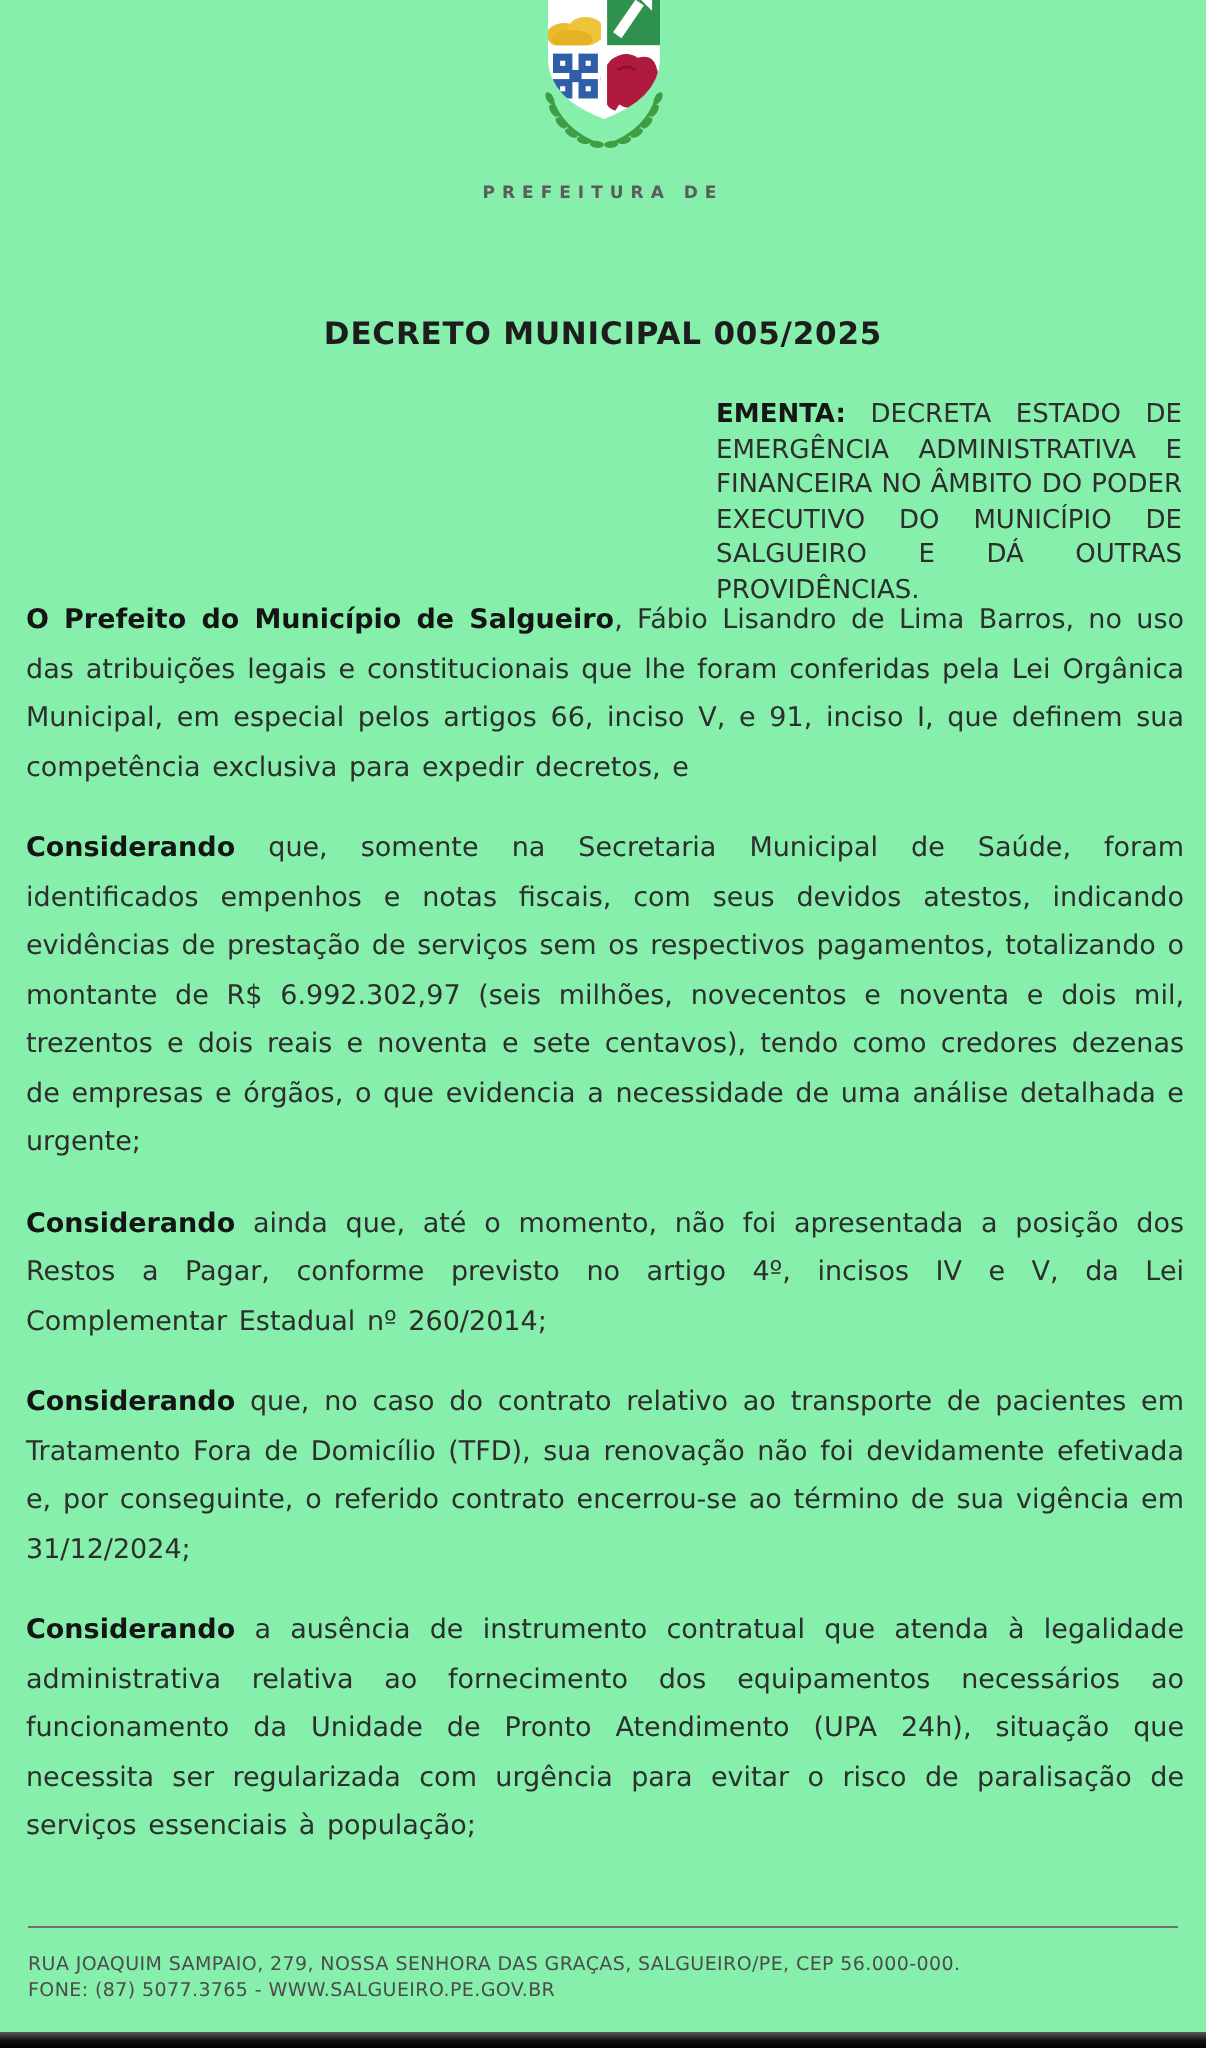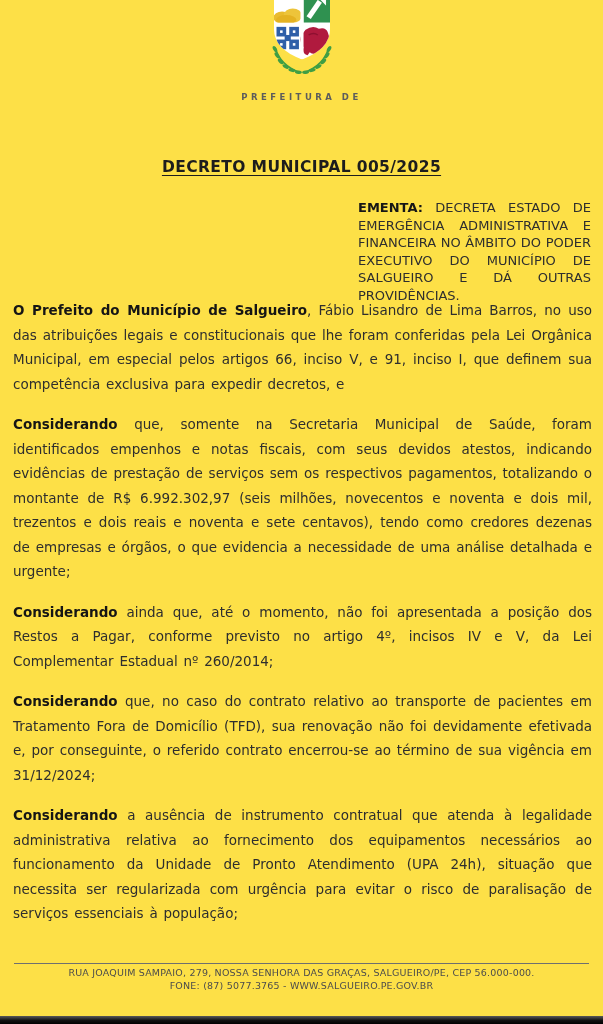--- a/index.html
+++ b/index.html
@@ -4,21 +4,21 @@
 <style>
   * { margin: 0; padding: 0; box-sizing: border-box; }
   html, body { background: #e9e9e9; }
   body { font-family: "DejaVu Sans", "Liberation Sans", sans-serif; }
 
   .page {
     position: relative;
     width: 603px;
     height: 1024px;
     margin: 0 auto;
-    background: #fde047;
+    background: #86efac;
     overflow: hidden;
     color: #2e2e2e;
   }
 
   
   .logo {
     position: absolute;
     top: -14px;
     left: 0;
     right: 0;
@@ -44,21 +44,20 @@
   .title {
     position: absolute;
     top: 158px;
     left: 0;
     right: 0;
     text-align: center;
     font-size: 15.5px;
     font-weight: 700;
     letter-spacing: 0.4px;
     color: #1d1d1d;
-    text-decoration: underline;
     text-underline-offset: 3px;
   }
 
   
   .ementa {
     position: absolute;
     top: 199px;
     left: 358px;
     width: 233px;
     font-size: 13px;
@@ -85,22 +84,21 @@
   }
   .body-text p b { color: #151515; }
 
   
   .footer {
     position: absolute;
     top: 963px;
     left: 14px;
     right: 14px;
     border-top: 1.5px solid #6f6f6f;
-    padding-top: 3px;
-    text-align: center;
+    padding-top: 13px;
     font-size: 9.5px;
     line-height: 12.5px;
     letter-spacing: 0.2px;
     color: #4c4c4c;
   }
 
   .bottom-bar {
     position: absolute;
     left: 0;
     right: 0;

